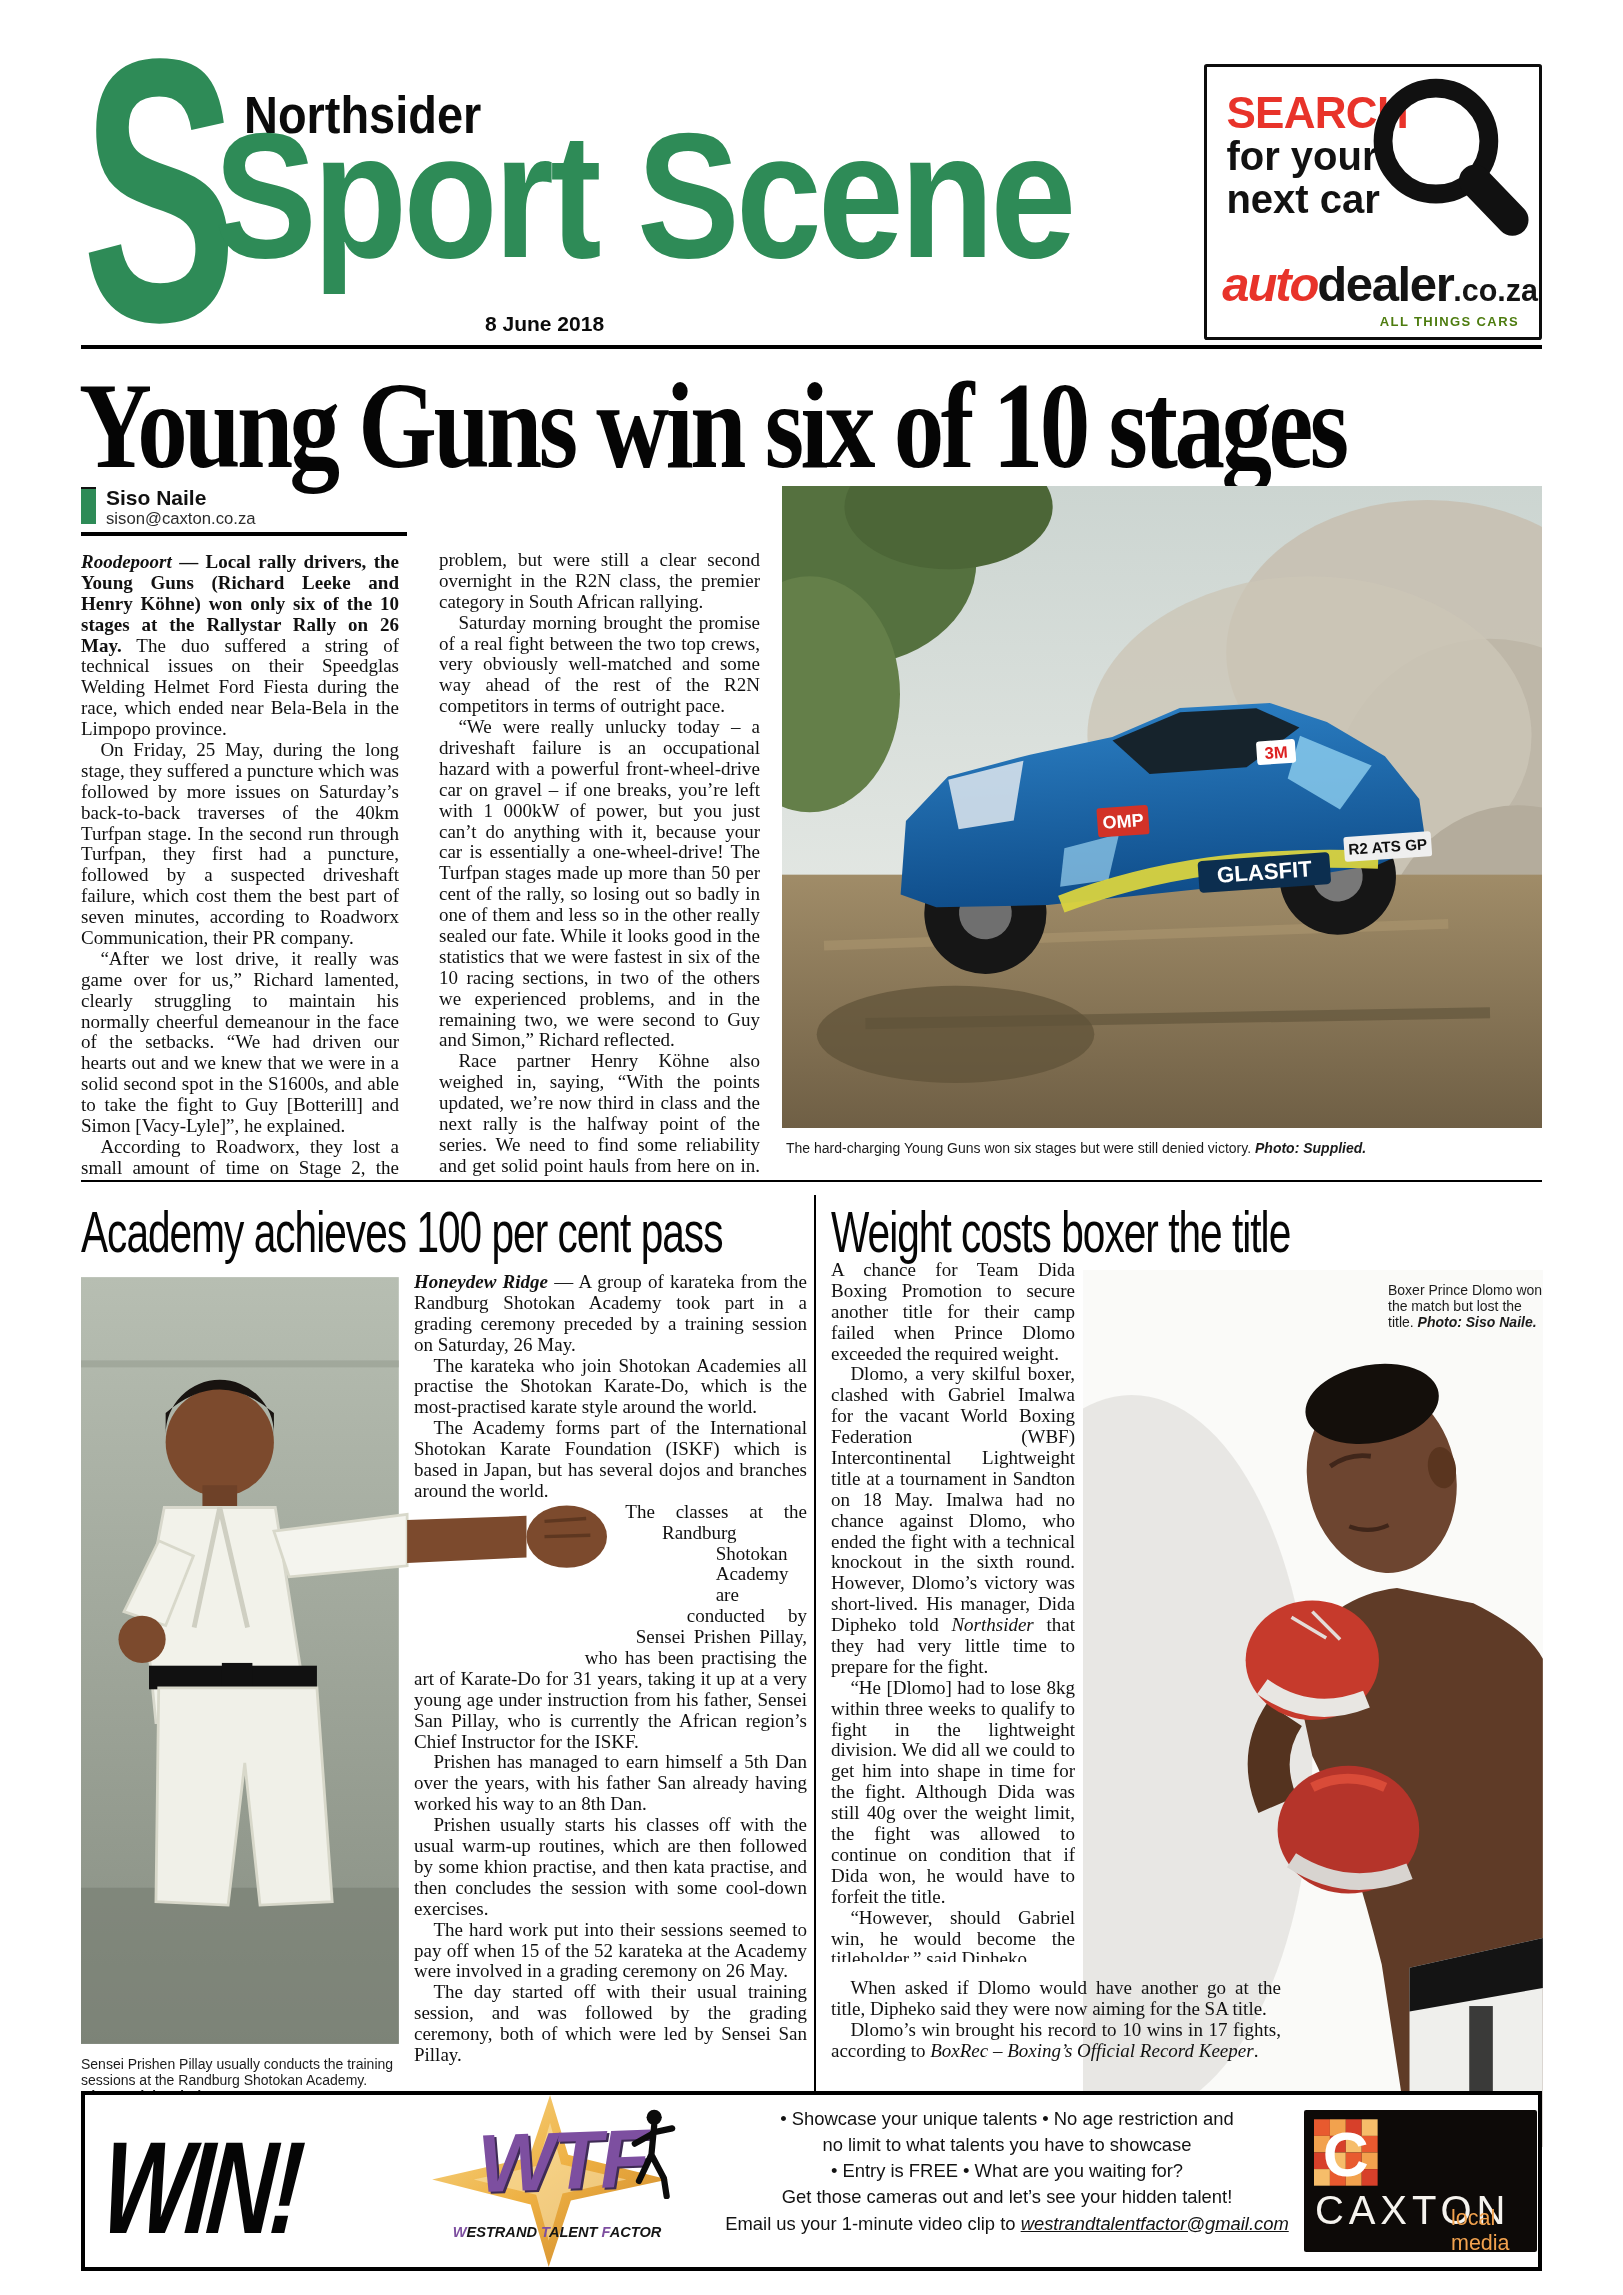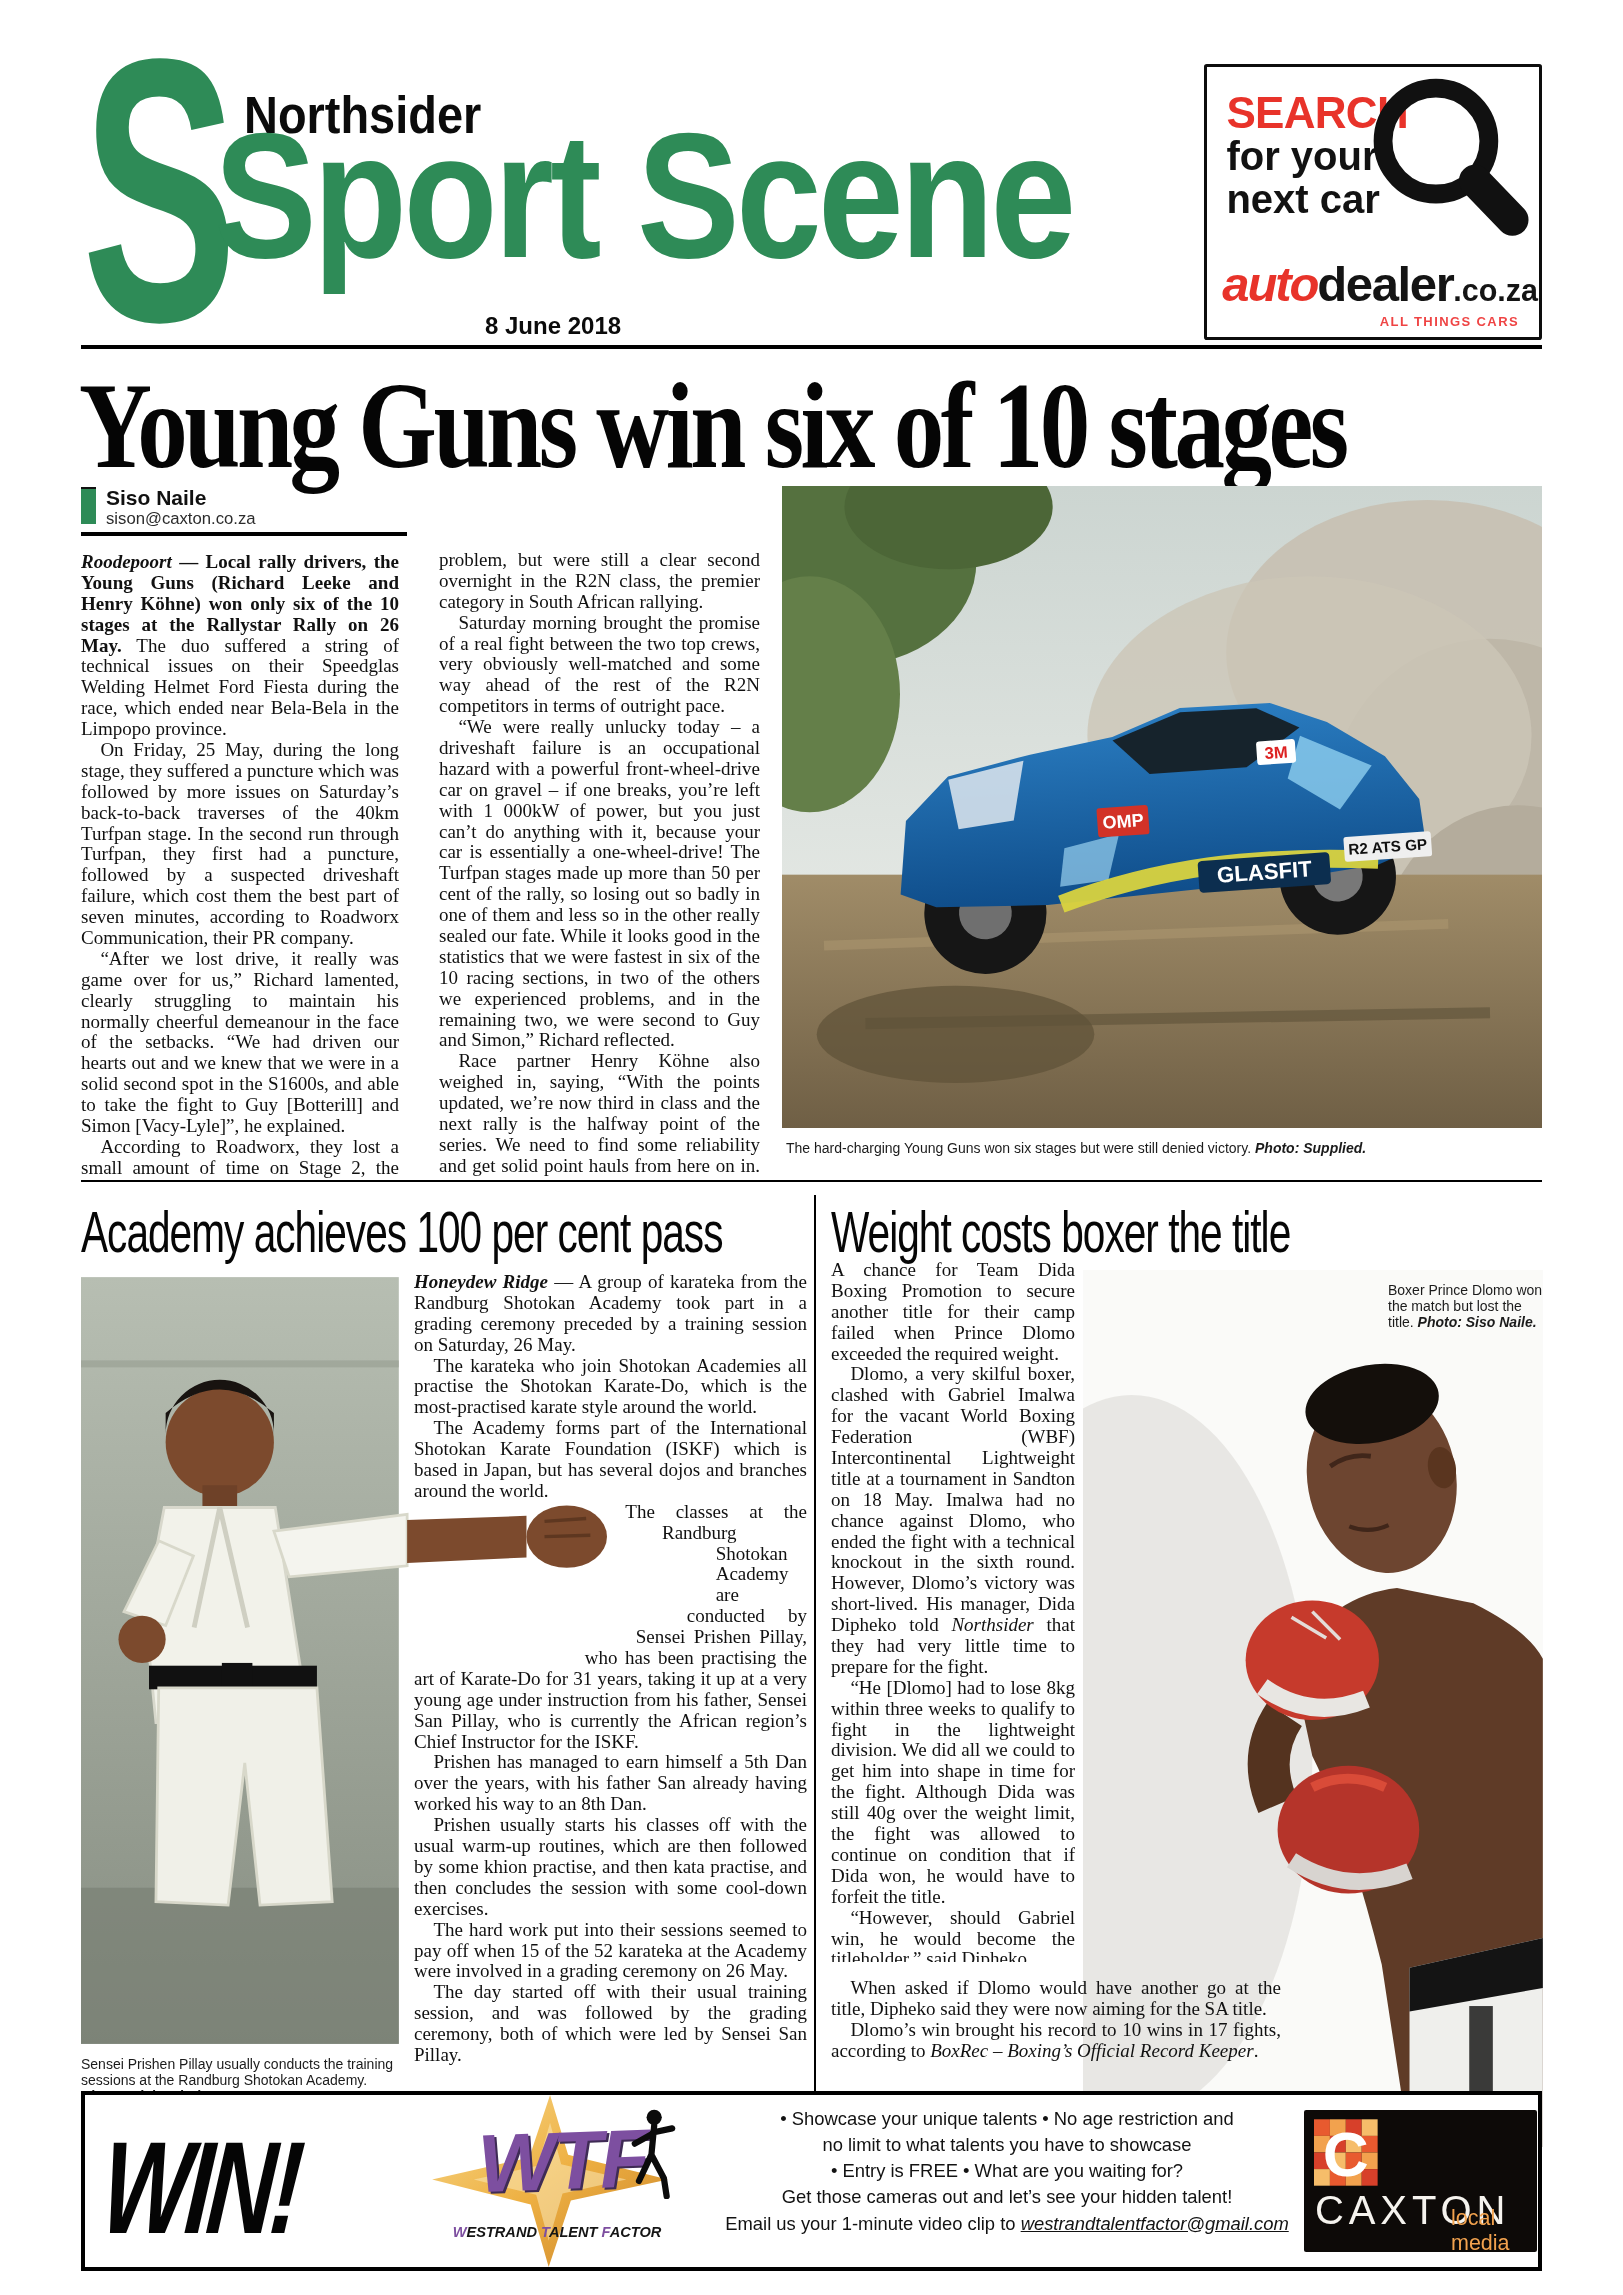--- a/index.html
+++ b/index.html
@@ -9,38 +9,38 @@
   .sans{font-family:"Liberation Sans",sans-serif;}
 
   
   .mast-s{left:82px;top:44px;font-size:375px;line-height:292px;font-weight:bold;
           color:#2e8b57;transform:scaleX(.62);transform-origin:left top;
           font-family:"Liberation Sans",sans-serif;}
   .mast-kicker{left:244px;top:86px;font-size:51px;font-weight:bold;color:#0b0b0b;
           transform:scaleX(.92);transform-origin:left top;}
   .mast-title{left:214px;top:108px;font-size:179px;line-height:174px;font-weight:bold;
           color:#2e8b57;transform:scaleX(.86);transform-origin:left top;letter-spacing:-4.2px;}
-  .mast-date{left:485px;top:312px;font-size:24px;font-weight:bold;color:#0b0b0b;}
+  .mast-date{left:485px;top:312px;font-size:21px;font-weight:bold;color:#0b0b0b;}
   .rule-masthead{left:81px;top:345px;width:1461px;height:3.5px;background:#000;}
 
   
   .ad-box{left:1204px;top:64px;width:338px;height:276px;border:3.5px solid #0d0d0d;
           border-radius:2.8px;background:#fff;box-sizing:border-box;}
   .ad-search{left:19.4px;top:21px;font-size:44px;font-weight:bold;color:#e8332a;letter-spacing:-0.7px;}
   .ad-l2{left:19.4px;top:69px;font-size:40px;font-weight:bold;color:#121212;line-height:40px;}
   .ad-l3{left:19.4px;top:112px;font-size:40px;font-weight:bold;color:#121212;line-height:40px;}
   .ad-mag{left:151px;top:8.3px;}
   .ad-brand{left:15.3px;top:189px;white-space:nowrap;}
   .ad-auto{font-size:49px;font-weight:bold;font-style:italic;color:#e8332a;
            font-family:"Liberation Sans",sans-serif;letter-spacing:-2.1px;}
   .ad-dealer{font-size:49px;font-weight:bold;color:#141414;
            font-family:"Liberation Sans",sans-serif;letter-spacing:-1.4px;}
   .ad-tld{font-size:30.5px;font-weight:bold;color:#141414;font-family:"Liberation Sans",sans-serif;}
   .ad-tag{left:104px;top:247px;width:208px;text-align:right;font-size:13px;font-weight:bold;
-          color:#ef4444;letter-spacing:1.4px;}
+          color:#4d7c0f;letter-spacing:1.4px;}
 
   
   .headline-main{left:79px;top:355px;width:1465px;font-size:101px;font-weight:bold;
           letter-spacing:-3.5px;white-space:nowrap;transform:scaleY(1.22);
           transform-origin:left top;color:#050505;}
   .byline-sq{left:81px;top:487px;width:15.3px;height:35px;background:#2e8b57;border-top:2.8px solid #111;}
   .byline-name{left:106px;top:486px;font-size:21px;font-weight:bold;}
   .byline-mail{left:106px;top:509px;font-size:16.7px;color:#2c2c2c;}
   .rule-byline{left:81px;top:532px;width:326px;height:4.2px;background:#000;}
 

